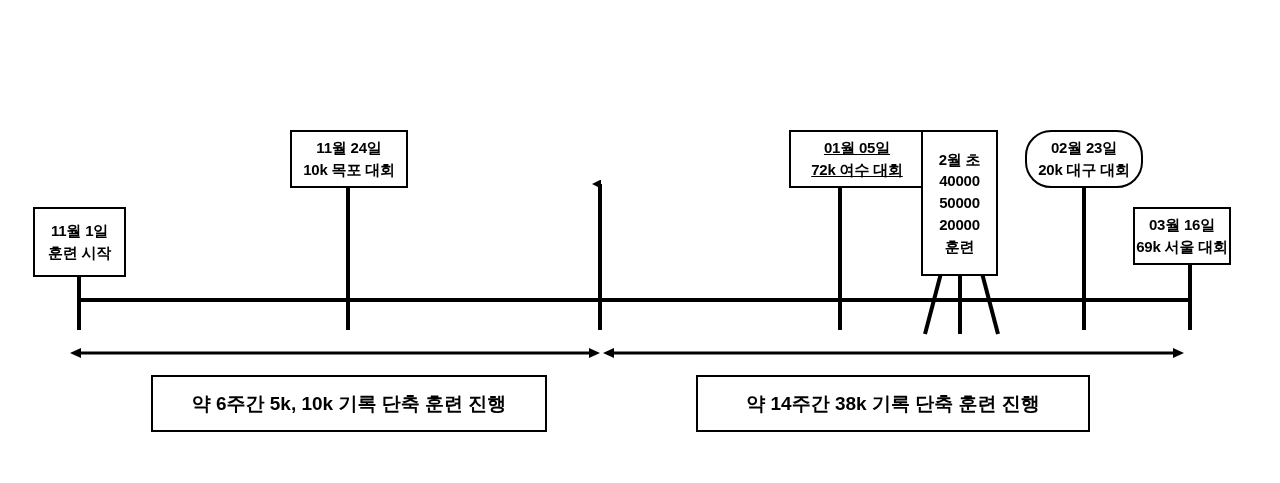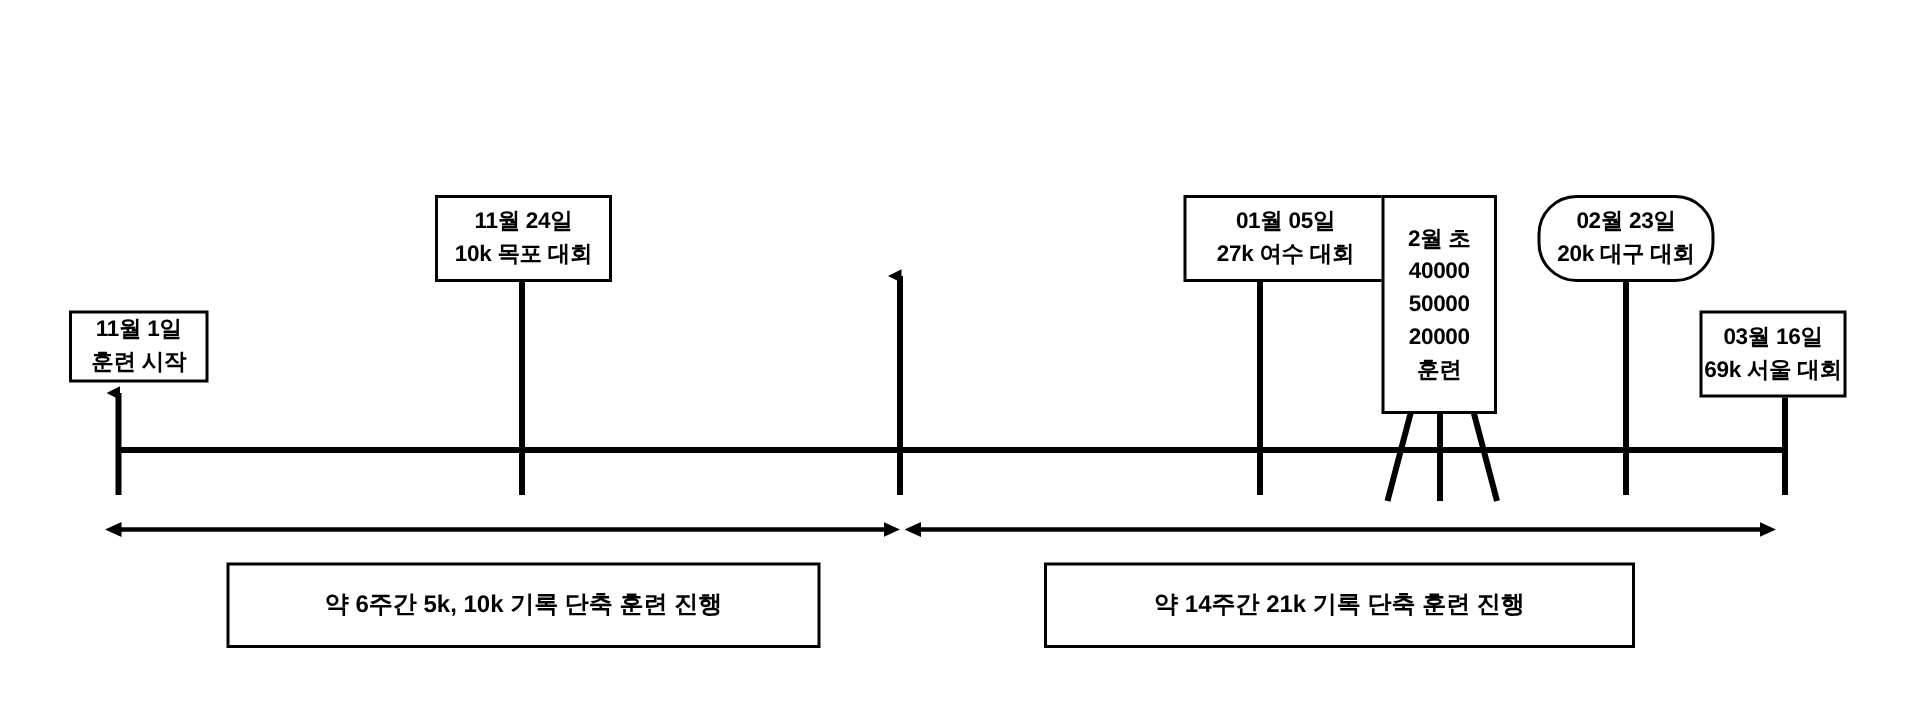--- a/index.html
+++ b/index.html
@@ -48,21 +48,21 @@
   .phase-box {
     position: absolute;
     box-sizing: border-box;
     border: 2px solid #000000;
     background: #ffffff;
     display: flex;
     align-items: center;
     justify-content: center;
     font-weight: bold;
     color: #000000;
-    font-size: 16px;
+    font-size: 19px;
     white-space: nowrap;
   }
 </style>
 </head>
 <body>
 
 <div id="diagram-root">
 
   <svg class="timeline-svg" viewBox="0 0 1280 483">
     <defs>
@@ -87,34 +87,34 @@
     <line x1="1190" y1="330" x2="1190" y2="262" stroke="#000000" stroke-width="4" marker-end="url(#arrowhead-up)"></line>
 
     <line x1="925" y1="334" x2="945" y2="258" stroke="#000000" stroke-width="4" marker-end="url(#arrowhead-up)"></line>
     <line x1="960" y1="334" x2="960" y2="258" stroke="#000000" stroke-width="4" marker-end="url(#arrowhead-up)"></line>
     <line x1="998" y1="334" x2="978" y2="258" stroke="#000000" stroke-width="4" marker-end="url(#arrowhead-up)"></line>
 
     <line x1="80" y1="353" x2="590" y2="353" stroke="#000000" stroke-width="3" marker-start="url(#arrowhead-start)" marker-end="url(#arrowhead-end)"></line>
     <line x1="613" y1="353" x2="1174" y2="353" stroke="#000000" stroke-width="3" marker-start="url(#arrowhead-start)" marker-end="url(#arrowhead-end)"></line>
   </svg>
 
-  <div class="evt-box" style="left:46px; top:192px; width:93px; height:48px;">
+  <div class="evt-box" style="left:33px; top:192px; width:93px; height:70px;">
     <span class="line">11월 1일</span>
     <span class="line">훈련 시작</span>
   </div>
 
   <div class="evt-box" style="left:290px; top:115px; width:118px; height:58px;">
     <span class="line">11월 24일</span>
     <span class="line">10k 목포 대회</span>
   </div>
 
 
-  <div class="evt-box" style="left:789px; top:115px; width:136px; height:58px;">
+  <div class="evt-box" style="left:789px; top:115px; width:136px; height:58px;text-decoration:underline;">
     <span class="line">01월 05일</span>
-    <span class="line">27k 여수 대회</span>
+    <span class="line">72k 여수 대회</span>
   </div>
 
   <div class="evt-box" style="left:921px; top:115px; width:77px; height:146px;">
     <span class="line">2월 초</span>
     <span class="line">40000</span>
     <span class="line">50000</span>
     <span class="line">20000</span>
     <span class="line">훈련</span>
   </div>
 
@@ -126,16 +126,16 @@
   <div class="evt-box" style="left:1133px; top:192px; width:98px; height:58px;">
     <span class="line">03월 16일</span>
     <span class="line">69k 서울 대회</span>
   </div>
 
   <div class="phase-box" style="left:151px; top:375px; width:396px; height:57px;">
     <span>약 6주간 5k, 10k 기록 단축 훈련 진행</span>
   </div>
 
   <div class="phase-box" style="left:696px; top:375px; width:394px; height:57px;">
-    <span>약 14주간 21k 기록 단축 훈련 진행</span>
+    <span>약 14주간 38k 기록 단축 훈련 진행</span>
   </div>
 
 </div>
 
 </body></html>

